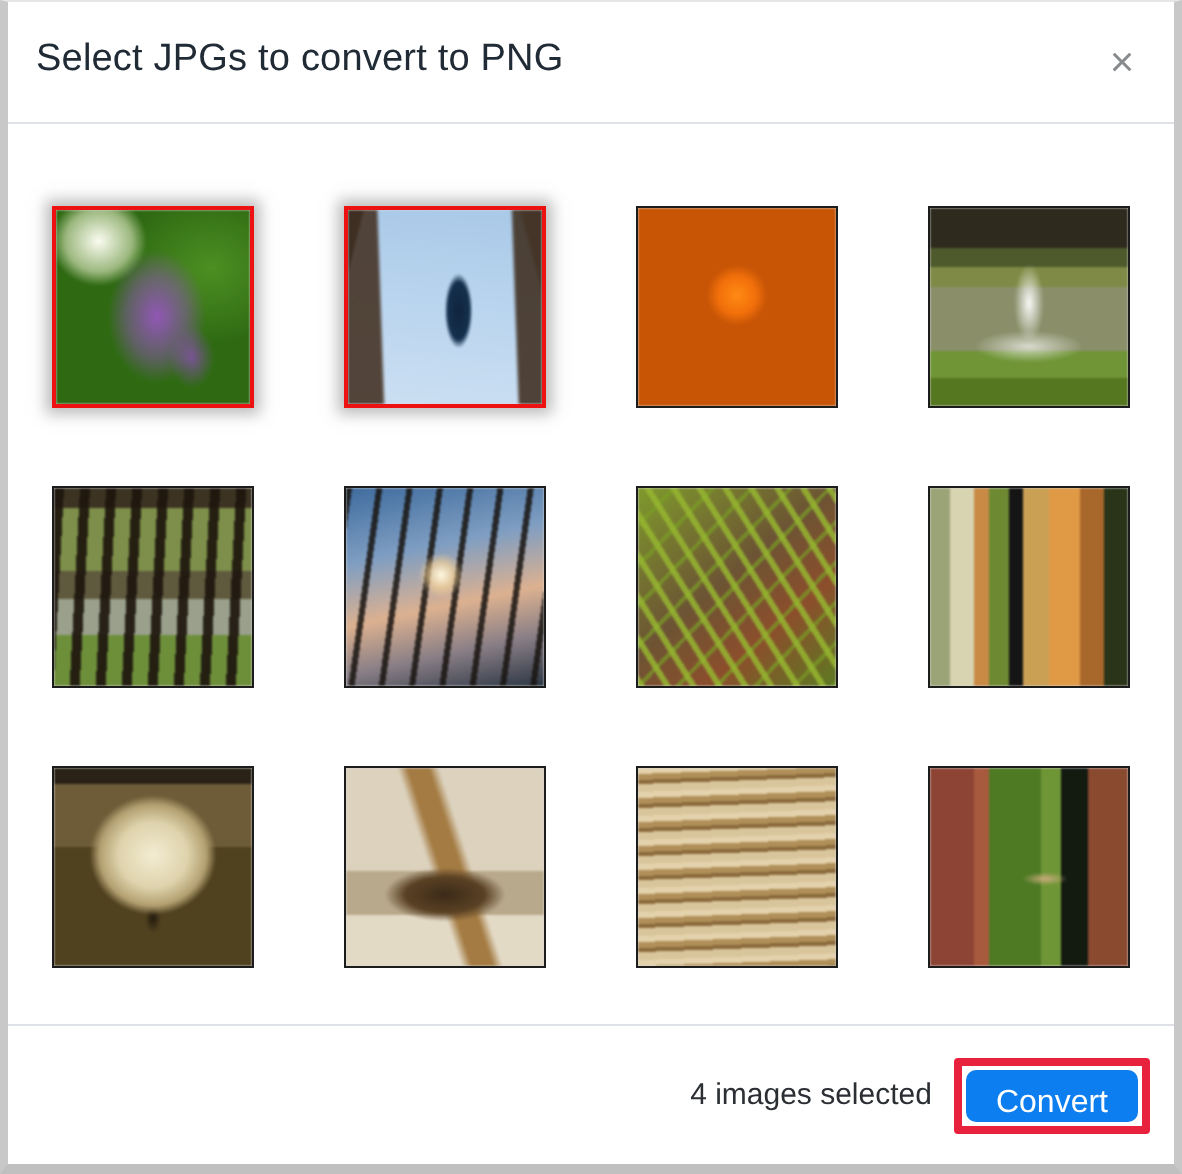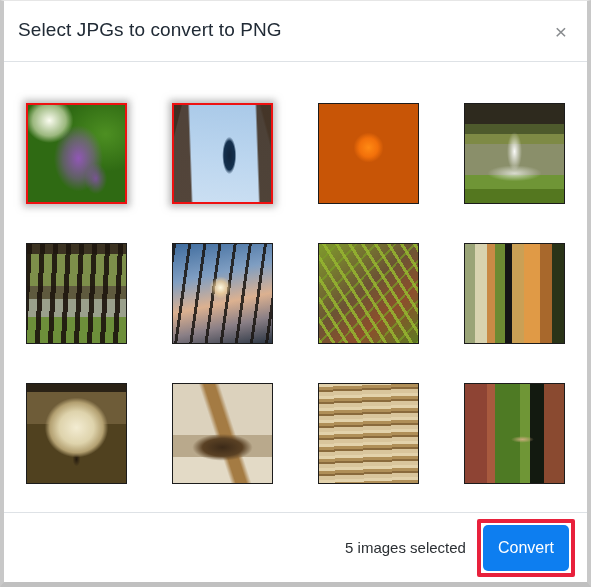--- a/index.html
+++ b/index.html
@@ -204,21 +204,21 @@
     color: #2b2f33;
     margin-right: 11px;
     white-space: nowrap;
   }
   .btn {
     font-family: "Liberation Sans", sans-serif;
     font-size: 16px;
     border: none;
     border-radius: 5px;
     padding: 0 15px;
-    height: 46px;
+    height: 26px;
     line-height: 34px;
     cursor: pointer;
     color: #ffffff;
     white-space: nowrap;
   }
   #convert-btn { background: #0d7ef0; }
   #close-btn   { background: #6b7279; margin-left: 8px; }
 
   
   #convert-wrap {
@@ -276,20 +276,20 @@
           <div class="pic pic-books"></div>
         </div>
         <div class="thumb" aria-pressed="false">
           <div class="pic pic-lizard"></div>
         </div>
       </div>
   </div>
 
   <div id="footer">
     <div id="footer-inner">
-      <span id="selection-count">5 images selected</span>
+      <span id="selection-count">4 images selected</span>
       <span id="convert-wrap">
         <button class="btn" id="convert-btn">Convert</button>
       </span>
     </div>
   </div>
 
 </div>
 
 </body></html>

